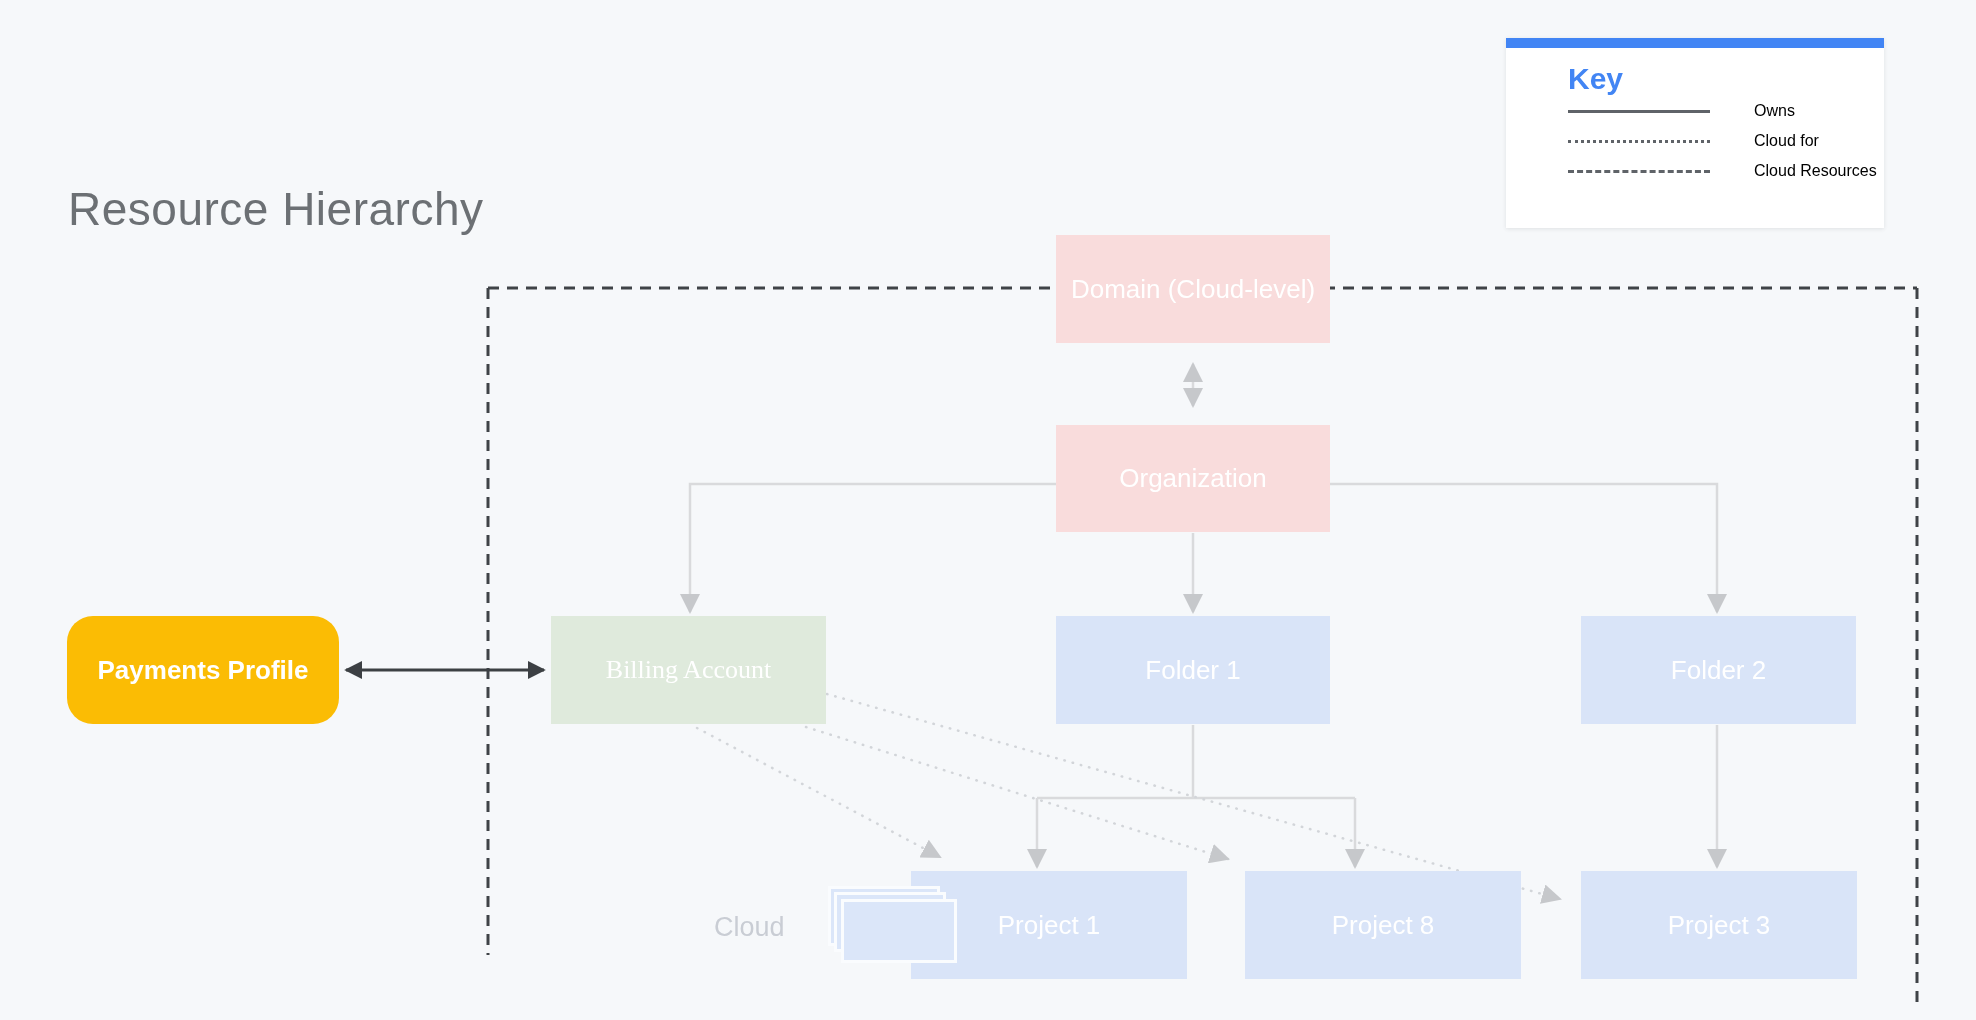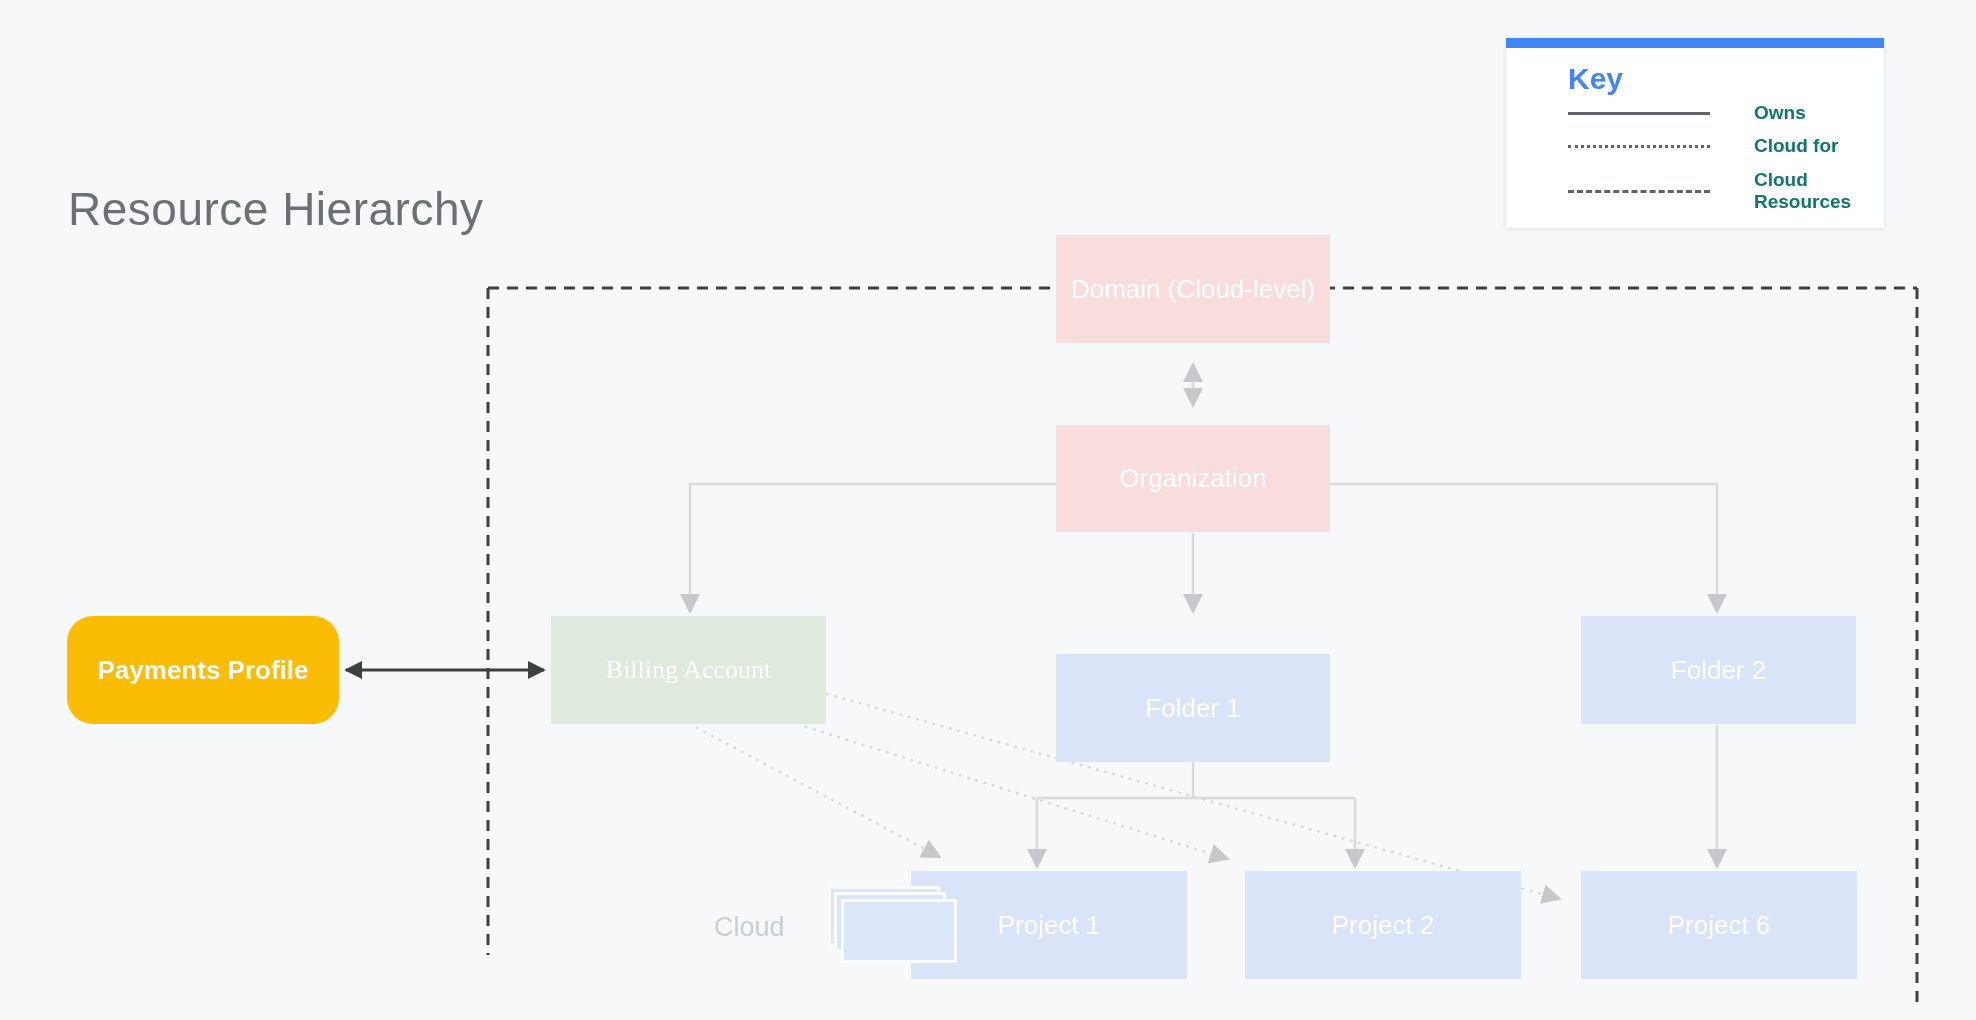--- a/index.html
+++ b/index.html
@@ -19,21 +19,21 @@
     color:#ffffff;font-size:26px;font-weight:400;z-index:2;text-align:center;
   }
   .node.pink{background:#f9dcdc;}
   .node.green{background:#dfeadc;font-family:Liberation Serif, serif;}
   .node.blue{background:#d9e4f8;}
   .node.yellow{background:#fbbc04;font-weight:bold;}
   #n-domain{left:1056px;top:235px;width:274px;height:108px;}
   #n-org{left:1056px;top:425px;width:274px;height:107px;}
   #n-billing{left:551px;top:616px;width:275px;height:108px;}
   #n-payments{left:67px;top:616px;width:272px;height:108px;border-radius:26px;}
-  #n-folder1{left:1056px;top:616px;width:274px;height:108px;margin-top:38px;}
+  #n-folder1{left:1056px;top:616px;width:274px;height:108px;}
   #n-folder2{left:1581px;top:616px;width:275px;height:108px;}
   #n-project1{left:911px;top:871px;width:276px;height:108px;align-items:center;}
   #n-project2{left:1245px;top:871px;width:276px;height:108px;}
   #n-project3{left:1581px;top:871px;width:276px;height:108px;}
   
   .labels-caption{
     position:absolute;left:714px;top:912px;font-size:27px;color:#c9cdd4;z-index:2;
   }
   .cards-icon{position:absolute;left:828px;top:886px;width:135px;height:82px;z-index:3;}
   .cards-icon .card{
@@ -50,21 +50,21 @@
   }
   .legend-bar{height:10px;background:#4285f4;}
   .legend-body{padding:16px 0 0 30px;margin-left:32px;}
   .legend-title{color:#4285f4;font-size:30px;font-weight:bold;line-height:1;margin-bottom:8px;}
   .legend-row{display:flex;align-items:center;margin-bottom:11px;}
   .legend-row .sample{width:142px;margin-right:44px;border-top-width:3px;border-top-color:#5f6368;}
   .sample.solid{border-top-style:solid;}
   .sample.dotted{border-top-style:dotted;}
   .sample.dashed{border-top-style:dashed;}
   .legend-row .lbl{
-    font-size:19px;font-weight:bold;color:#0f766e;width:130px;line-height:1.18;
+    font-size:16px;font-weight:normal;color:#000000;width:130px;line-height:1.18;
   }
   .legend-row.tall{align-items:center;}
 </style>
 </head>
 <body>
 
 <div class="canvas">
 
   <div class="page-title">Resource Hierarchy</div>
 
@@ -119,24 +119,24 @@
   <div class="node blue" id="n-folder1">
       <span>Folder 1</span>
     </div>
   <div class="node blue" id="n-folder2">
       <span>Folder 2</span>
     </div>
   <div class="node blue" id="n-project1">
       <span>Project 1</span>
     </div>
   <div class="node blue" id="n-project2">
-      <span>Project 2</span>
+      <span>Project 8</span>
     </div>
   <div class="node blue" id="n-project3">
-      <span>Project 6</span>
+      <span>Project 3</span>
     </div>
 
   <div class="labels-caption">Cloud</div>
   <div class="cards-icon">
     <div class="card c1"></div>
     <div class="card c2"></div>
     <div class="card c3"></div>
   </div>
 
   <div class="legend">

